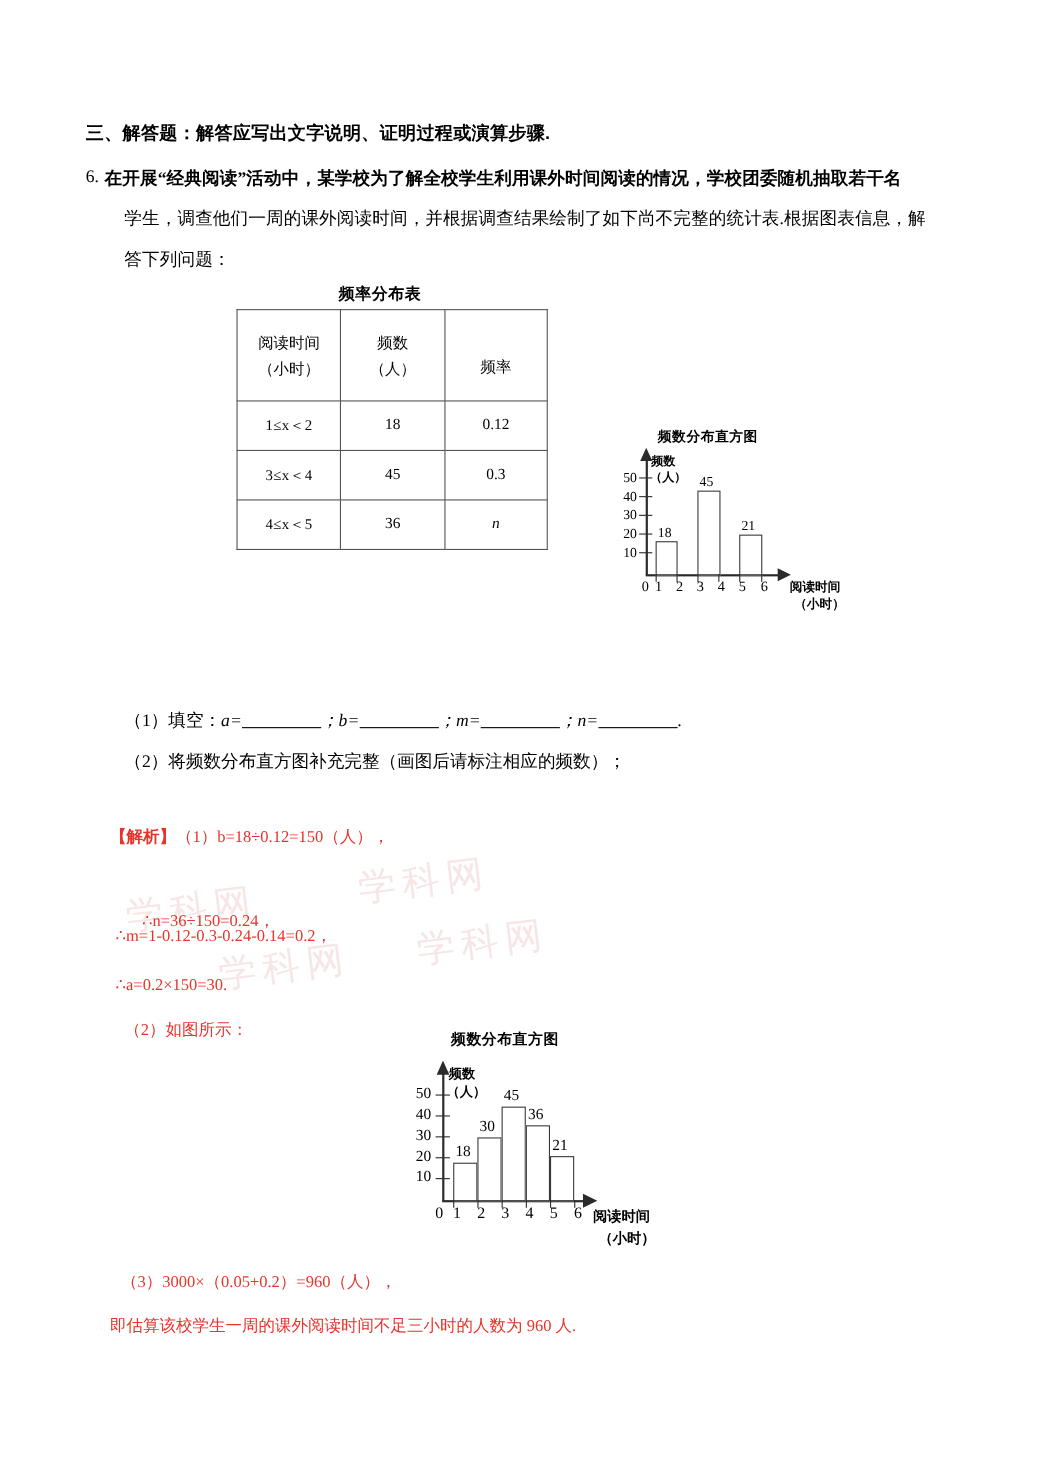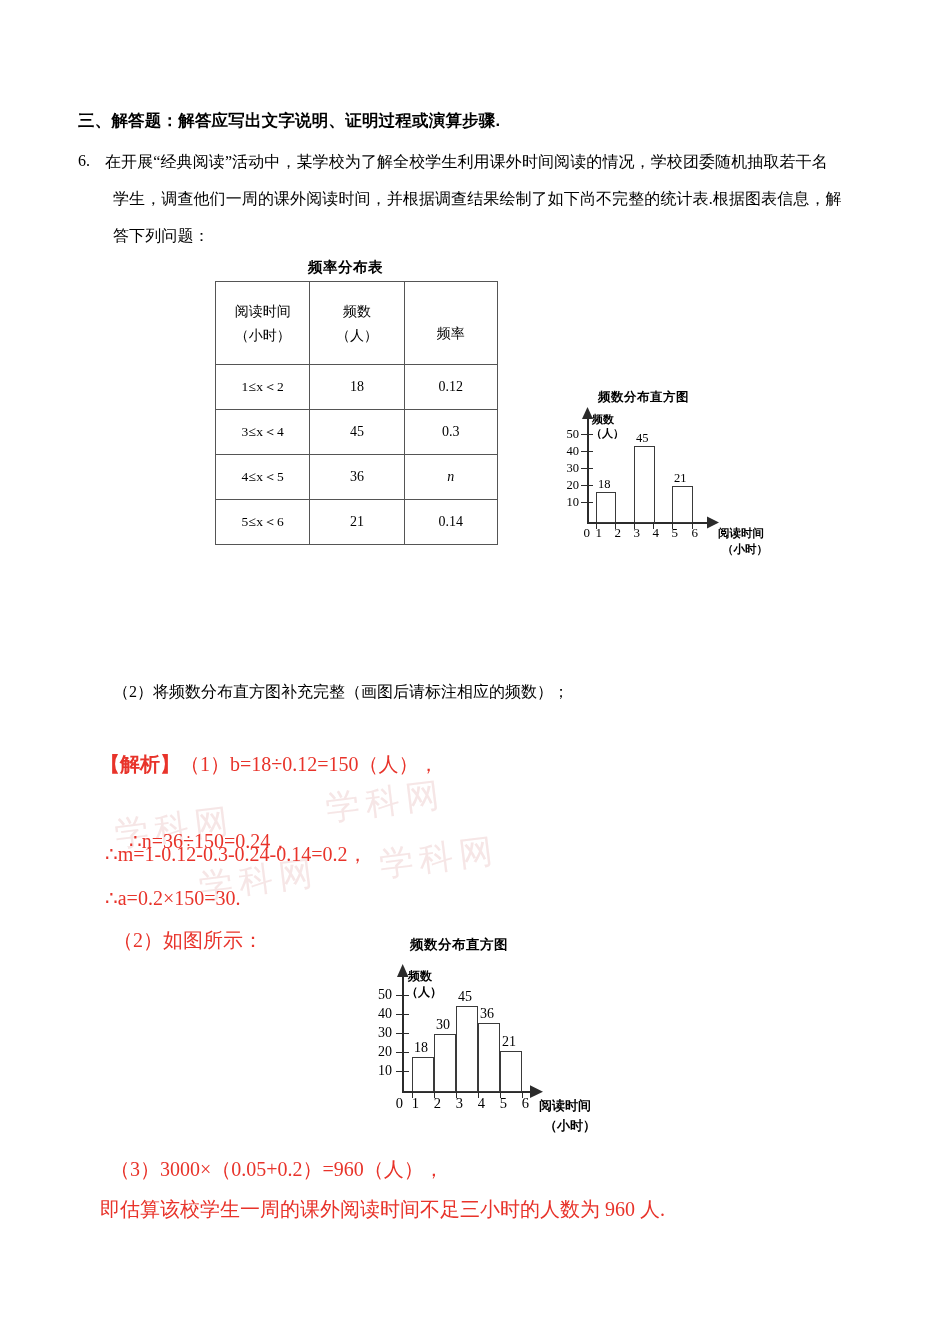--- a/index.html
+++ b/index.html
@@ -57,21 +57,21 @@
     left: 78px;
     top: 152px;
     font-size: 16px;
   }
   .qline {
     position: absolute;
     font-size: 16px;
     letter-spacing: .1px;
     white-space: nowrap;
   }
-  .ql1 { left: 105px;  top: 152px; }
+  .ql1 { left: 95px;  top: 152px; font-weight: bold; }
   .ql2 { left: 113px; top: 189px; }
   .ql3 { left: 113px; top: 226px; }
 
   .sub-q {
     position: absolute;
     font-size: 16px;
     white-space: nowrap;
   }
   .sq1 { left: 113px; top: 645px; }
   .sq2 { left: 113px; top: 682px; }
@@ -82,21 +82,21 @@
     border-bottom: 1.2px solid #000;
     width: 72px;
     height: 13px;
     vertical-align: -2px;
   }
 
   
   .sol {
     position: absolute;
     color: #e8332a;
-    font-size: 20px;
+    font-size: 15px;
     white-space: nowrap;
   }
   .sol-tag { font-family: "Liberation Sans", sans-serif; font-weight: bold; }
   .s1 { left: 100px; top: 751px; }
   .s2 { left: 105px; top: 828px; margin-left: 24px; }
   .s3 { left: 105px; top: 841px; }
   .s4 { left: 105px; top: 886px; }
   .s5 { left: 113px; top: 927px; }
   .s6 { left: 110px; top: 1156px; }
   .s7 { left: 100px; top: 1196px; }
@@ -234,25 +234,20 @@
     <tr>
       <td class="c1 rng">3≤x＜4</td>
       <td class="c2">45</td>
       <td class="c3">0.3</td>
     </tr>
     <tr>
       <td class="c1 rng">4≤x＜5</td>
       <td class="c2">36</td>
       <td class="c3"><em class="var">n</em></td>
     </tr>
-    <tr>
-      <td class="c1 rng">5≤x＜6</td>
-      <td class="c2">21</td>
-      <td class="c3">0.14</td>
-    </tr>
   </tbody>
     </table>
 
   <div class="chart" style="left:555px; top:385px; width:250px; height:180px;">
 
     <div class="chart-title c1-title" style="left:43px; top:4px;">频数分布直方图</div>
 
     <div class="axis-label" style="left:37px; top:27px; font-size:11px;">频数</div>
     <div class="axis-label" style="left:36px; top:41px; font-size:11px;">（人）</div>
 
@@ -297,20 +292,23 @@
     <div class="tick-num" style="left:55px;  top:140px; width:11px; font-size:13px;">2</div>
     <div class="tick-num" style="left:74px;  top:140px; width:11px; font-size:13px;">3</div>
     <div class="tick-num" style="left:93px;  top:140px; width:11px; font-size:13px;">4</div>
     <div class="tick-num" style="left:112px; top:140px; width:11px; font-size:13px;">5</div>
     <div class="tick-num" style="left:132px; top:140px; width:11px; font-size:13px;">6</div>
 
     <div class="axis-label" style="left:163px; top:141px; font-size:11.5px;">阅读时间</div>
     <div class="axis-label" style="left:167px; top:157px; font-size:11.5px;">（小时）</div>
   </div>
 
+  <div class="sub-q sq1">
+    <span>（1）填空：</span><em class="var">a=</em><span class="blankline"></span><em class="var">；b=</em><span class="blankline"></span><em class="var">；m=</em><span class="blankline"></span><em class="var">；n=</em><span class="blankline"></span><span>.</span>
+  </div>
   <div class="sub-q sq2">（2）将频数分布直方图补充完整（画图后请标注相应的频数）；</div>
 
   <div class="sol s1">
     <span class="sol-tag">【解析】</span><span>（1）b=18÷0.12=150（人），</span>
   </div>
   <div class="sol s2">∴n=36÷150=0.24，</div>
   <div class="sol s3">∴m=1-0.12-0.3-0.24-0.14=0.2，</div>
   <div class="sol s4">∴a=0.2×150=30.</div>
   <div class="sol s5">（2）如图所示：</div>
   <div class="sol s6">（3）3000×（0.05+0.2）=960（人），</div>

